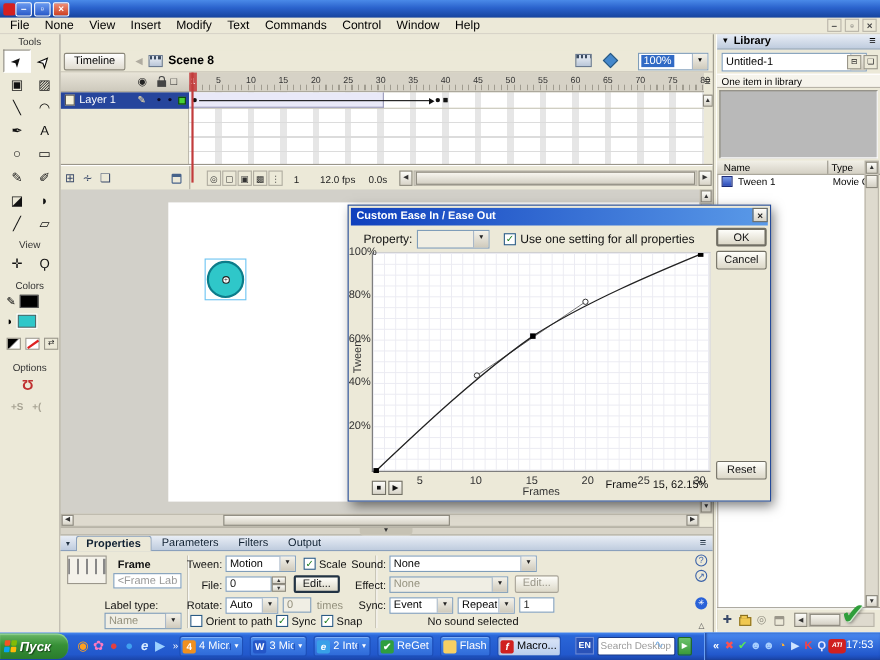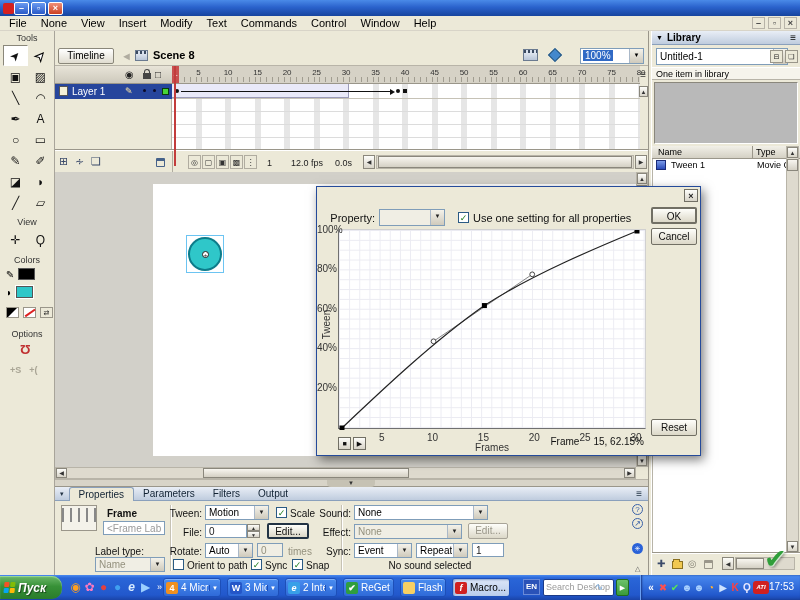--- a/index.html
+++ b/index.html
@@ -90,21 +90,21 @@
 .vscroll{position:absolute;left:636px;top:172px;width:12px;height:295px;background:#dedace;border:1px solid #b8b4a8;z-index:3}
 .hscroll{position:absolute;left:55px;top:467px;width:581px;height:12px;background:#dedace;border:1px solid #b8b4a8;z-index:3}
 .corner{position:absolute;left:636px;top:467px;width:12px;height:12px;background:#ece9d8;z-index:3}
 .collapsebar{position:absolute;left:55px;top:479px;width:593px;height:8px;background:#d8d4c8;border-top:1px solid #b8b4a8;border-bottom:1px solid #9a968a;z-index:4}
 .collapsebtn{position:absolute;left:272px;top:0;width:48px;height:7px;background:#c6c2b4;border-radius:0 0 4px 4px;font-size:6px;line-height:6px;text-align:center;color:#333}
 
 
 .props{position:absolute;left:55px;top:487px;width:593px;height:88px;background:#ece9d8;z-index:5}
 .ptabrow{position:absolute;left:0;top:0;width:593px;height:14px;background:linear-gradient(#e9eef6,#bfccde);border-bottom:1px solid #8aa0bc;display:flex;align-items:center}
 .ptab{padding:1px 9px;font-size:10px;color:#123}
-.ptab.active{background:#ece9d8;border:1px solid #8aa0bc;border-bottom:none;border-radius:3px 3px 0 0;font-weight:normal;height:14px}
+.ptab.active{background:#ece9d8;border:1px solid #8aa0bc;border-bottom:none;border-radius:3px 3px 0 0;font-weight:bold;height:14px}
 .pbody{position:absolute;left:0;top:14px;width:593px;height:74px}
 .filmico{position:absolute;left:6px;top:4px;width:36px;height:26px;background:#f4f2ea;border:1px solid #9a968a;background-image:repeating-linear-gradient(90deg,#888 0 2px,transparent 2px 8px);background-size:100% 60%;background-position:0 20%;background-repeat:no-repeat}
 .plabel{position:absolute;font-size:10px;color:#111}
 .plabel.r{text-align:right}
 .plabel.dis{color:#94917e}
 .tfield{position:absolute;background:#fff;border:1px solid #7f9db9;font:10px "Liberation Sans",sans-serif;padding:1px 3px;color:#222}
 .tfield::placeholder{color:#9a9a9a}
 .tfield.dis{background:#f0eee4;color:#94917e}
 .combo{position:absolute;background:#fff;border:1px solid #7f9db9;font-size:10px}
 .combo .cval{position:absolute;left:3px;top:1px;white-space:nowrap;overflow:hidden}
@@ -510,20 +510,21 @@
       <span class="lbico g" style="left:36px;color:#8a877a" data-glyph="◎"></span>
       <span class="minitrash" style="left:52px;top:6px;border-color:#9a968a"></span>
       <span class="sbtn g" style="left:70px;top:3px;width:12px;height:13px;font-size:6px;line-height:12px" data-glyph="◀"></span>
       <span class="strack" style="left:83px;top:3px;width:60px;height:13px">
         <span class="sthumb" style="left:0;top:0;width:28px;height:11px"></span>
       </span>
     </div>
   </div>
 
   <div class="dlg">
+    <div class="dtitle">Custom Ease In / Ease Out</div>
     <span class="dclose g" data-glyph="×"></span>
     <span class="plabel r" style="left:10px;top:25px;width:48px;font-size:11px">Property:</span>
     <span class="combo dis" style="left:62px;top:22px;width:66px;height:17px">
       <span class="dd g" data-glyph="▼"></span>
     </span>
     <span class="cb" style="left:141px;top:25px">✓</span>
     <span class="plabel" style="left:156px;top:25px;font-size:11px">Use one setting for all properties</span>
 
     <div id="graphwrap">
       <div class="plot" id="plot">

